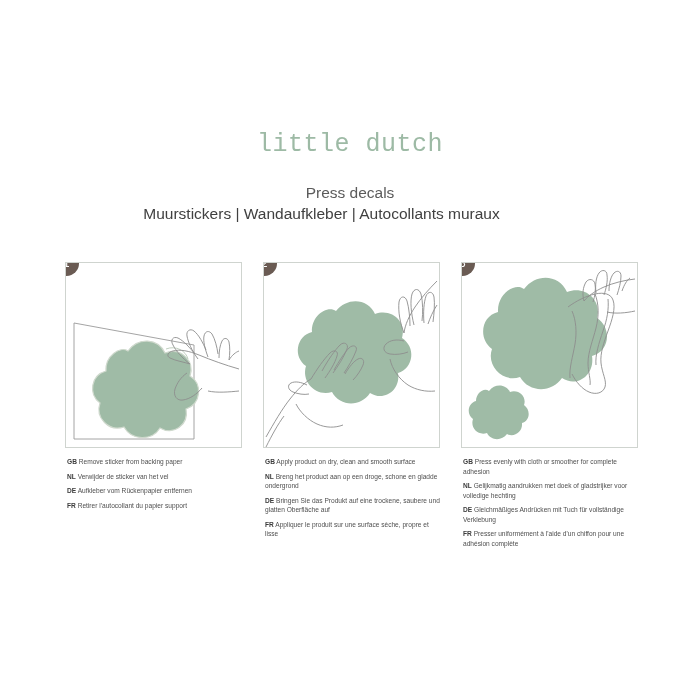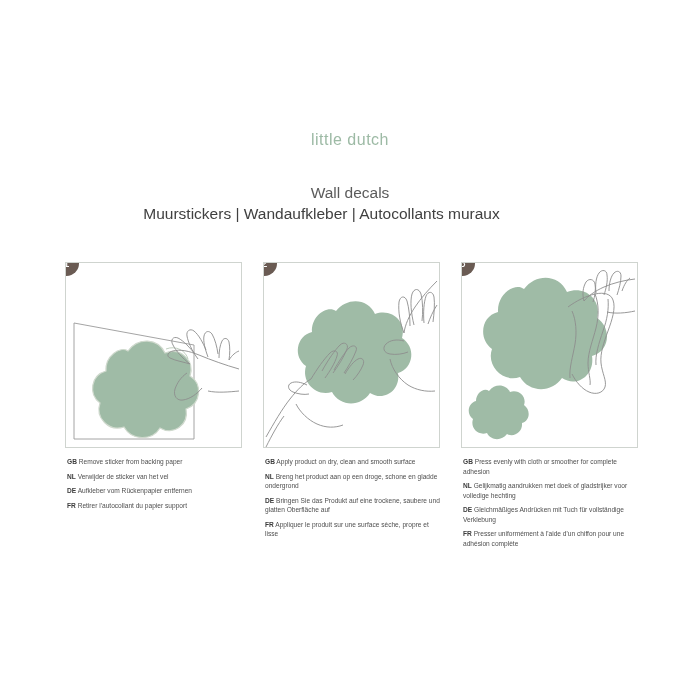--- a/index.html
+++ b/index.html
@@ -23,22 +23,22 @@
 
   
   .brand {
     position: absolute;
     top: 131px;
     left: 0;
     width: 700px;
     text-align: center;
   }
   .brand-name {
-    font-family: Liberation Sans, sans-serif;
-    font-size: 16px;
+    font-family: Liberation Mono, monospace;
+    font-size: 25px;
     letter-spacing: 0.5px;
     color: #9dbaa5;
     font-weight: 400;
     line-height: 1.1;
   }
   .brand-tagline {
     margin-top: 5px;
     font-family: "DejaVu Sans", sans-serif;
     font-size: 6.5px;
     letter-spacing: 1.6px;
@@ -123,21 +123,21 @@
 </style>
 </head>
 <body>
 
 <div class="page">
 
   <div class="brand">
     <div class="brand-name">little dutch</div>
   </div>
 
-  <div class="doc-title">Wall decals</div>
+  <div class="doc-title">Press decals</div>
   <div class="doc-subtitle">Muurstickers | Wandaufkleber | Autocollants muraux</div>
 
   <div class="steps">
 
     <div class="step">
       <div class="step-frame">
         <div class="badge">1</div>
         <svg width="175" height="184" viewBox="0 0 175 184">
 
           <path d="M8 60 L8 176 L128 176 L128 82 Z" fill="none" stroke="#9a9a9a" stroke-width="0.9"></path>

